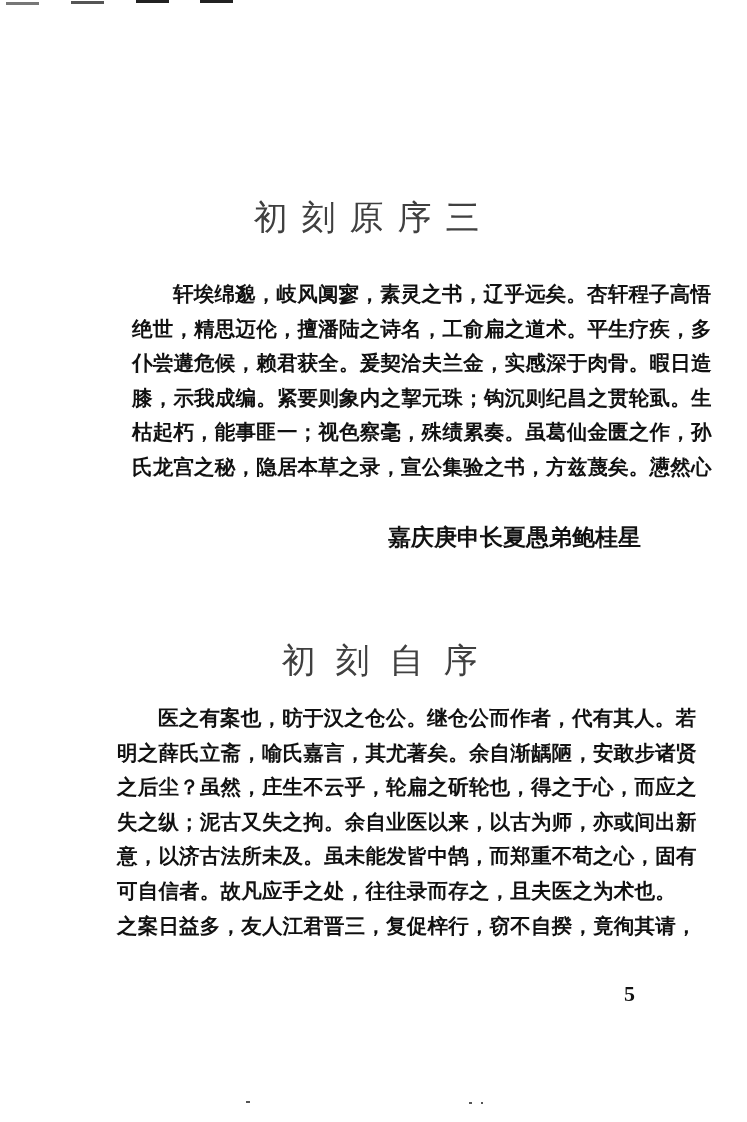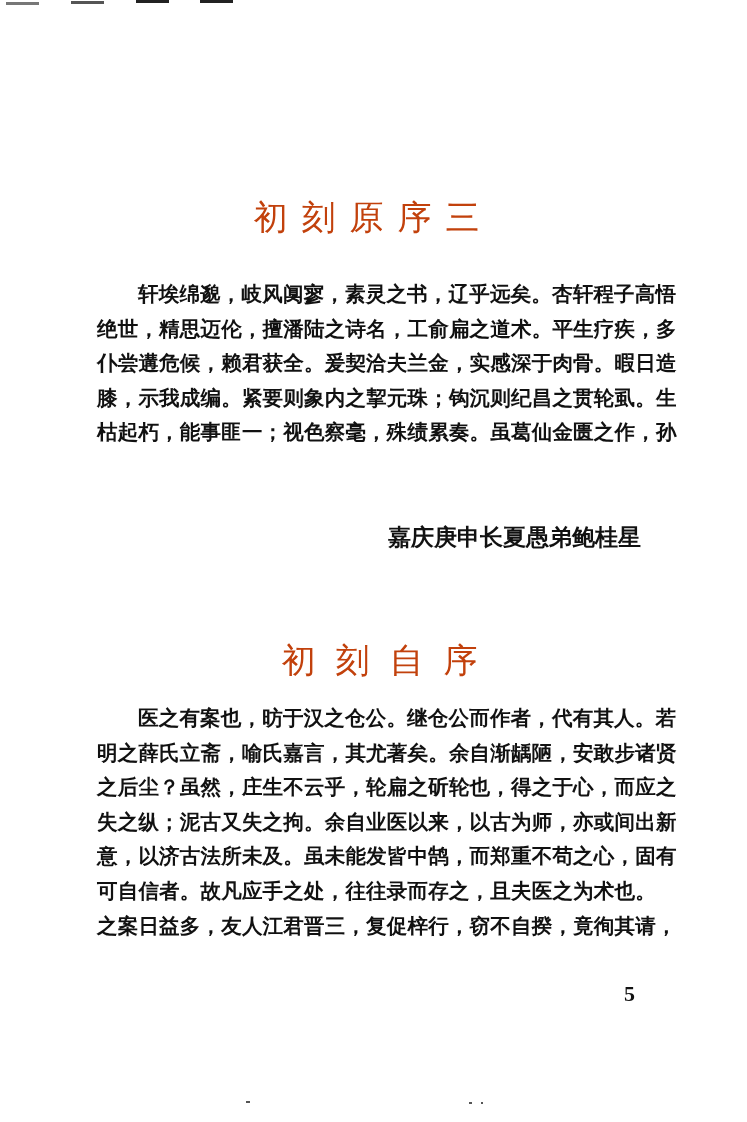--- a/index.html
+++ b/index.html
@@ -1,53 +1,54 @@
 <!DOCTYPE html>
 <html><head>
 <meta charset="utf-8">
 <style>
   html, body { margin: 0; padding: 0; background: #ffffff; }
   body { width: 747px; height: 1122px; position: relative; overflow: hidden;
          font-family: "DejaVu Serif", "Liberation Serif", serif; color: #111; }
   .top-rule { position: absolute; top: 0; height: 3px; background: #222; }
   .title { position: absolute; left: 0; width: 747px; text-align: center;
-           font-size: 34px; letter-spacing: 14px; font-weight: normal; color: #c2410c; }
+           font-size: 34px; letter-spacing: 14px; font-weight: normal; color: #404040; }
   .para { position: absolute; left: 97px; width: 566px; font-size: 20.5px;
           line-height: 34.6px; text-align: justify; text-align-last: left;
           margin: 0; font-weight: bold; letter-spacing: 0.2px; }
   .para .line { display: block; white-space: nowrap; }
   .para .indent { padding-left: 41px; }
   .signature { position: absolute; left: 388px; font-size: 23px; font-weight: bold; white-space: nowrap; }
   .page-num { position: absolute; left: 624px; top: 981px; font-size: 22px; font-weight: bold;
               font-family: "Liberation Serif", serif; }
   .speck { position: absolute; background: #555; height: 2px; }
 </style>
 </head>
 <body>
 
 <div class="top-rule" style="left:6px;width:33px;top:2px;background:#777;"></div>
 <div class="top-rule" style="left:71px;width:33px;top:1px;background:#555;"></div>
 <div class="top-rule" style="left:136px;width:33px;top:0px;"></div>
 <div class="top-rule" style="left:200px;width:33px;top:0px;"></div>
 
 <h1 class="title" style="top:195px;margin:0;">初刻原序三</h1>
 
-<p class="para" style="top:277px;">
+<p class="para" style="top:277px;margin-left:35px;">
   <span class="line indent">轩埃绵邈，岐风阒寥，素灵之书，辽乎远矣。杏轩程子高悟</span>
   <span class="line">绝世，精思迈伦，擅潘陆之诗名，工俞扁之道术。平生疗疾，多</span>
   <span class="line">仆尝遘危候，赖君获全。爰契洽夫兰金，实感深于肉骨。暇日造</span>
   <span class="line">膝，示我成编。紧要则象内之挈元珠；钩沉则纪昌之贯轮虱。生</span>
   <span class="line">枯起朽，能事匪一；视色察毫，殊绩累奏。虽葛仙金匮之作，孙</span>
+  <span class="line">氏龙宫之秘，隐居本草之录，宣公集验之书，方兹蔑矣。懑然心</span>
 </p>
 
 <div class="signature" style="top:522px;">嘉庆庚申长夏愚弟鲍桂星</div>
 
 <h1 class="title" style="top:622px;margin:16px;letter-spacing:20px;">初刻自序</h1>
 
-<p class="para" style="top:701px;">
+<p class="para" style="top:701px;margin-left:20px;">
   <span class="line indent">医之有案也，昉于汉之仓公。继仓公而作者，代有其人。若</span>
   <span class="line">明之薛氏立斋，喻氏嘉言，其尤著矣。余自渐龋陋，安敢步诸贤</span>
   <span class="line">之后尘？虽然，庄生不云乎，轮扁之斫轮也，得之于心，而应之</span>
   <span class="line">失之纵；泥古又失之拘。余自业医以来，以古为师，亦或间出新</span>
   <span class="line">意，以济古法所未及。虽未能发皆中鹄，而郑重不苟之心，固有</span>
   <span class="line">可自信者。故凡应手之处，往往录而存之，且夫医之为术也。</span>
   <span class="line">之案日益多，友人江君晋三，复促梓行，窃不自揆，竟徇其请，</span>
 </p>
 
 <div class="page-num">5</div>

